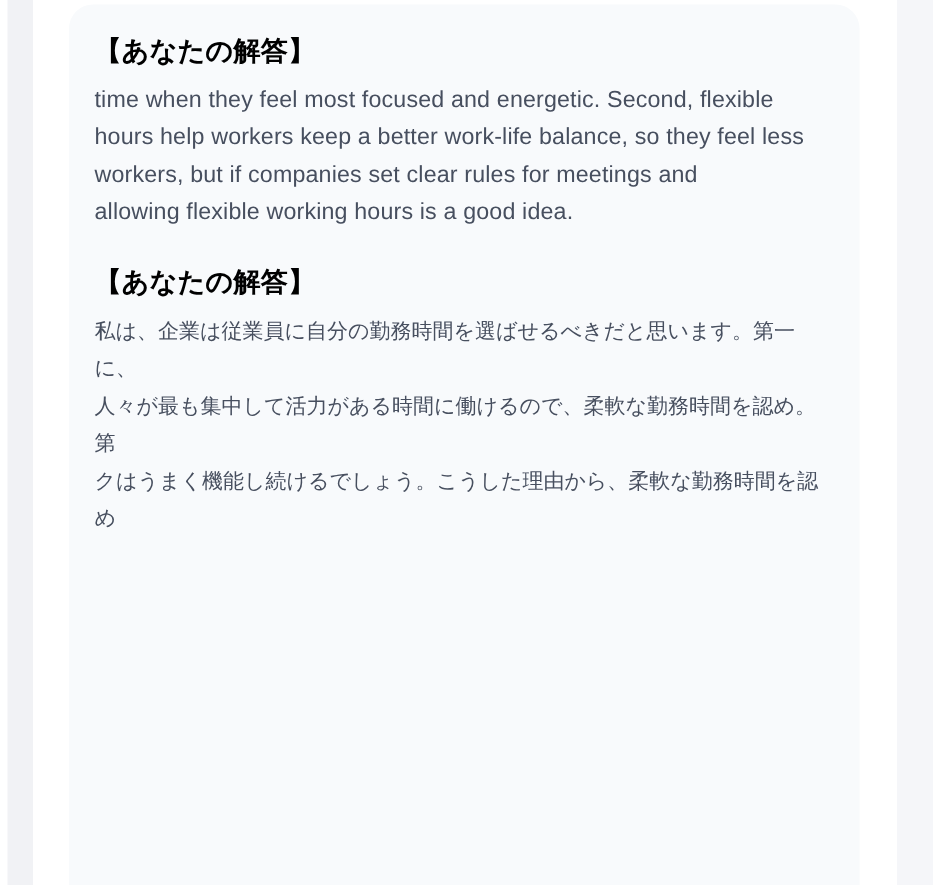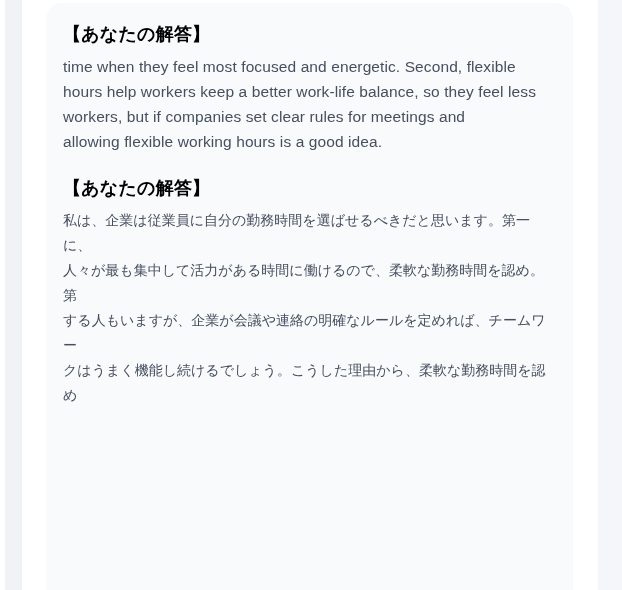--- a/index.html
+++ b/index.html
@@ -89,19 +89,18 @@
           <div class="text-line">workers, but if companies set clear rules for meetings and</div>
           <div class="text-line">allowing flexible working hours is a good idea.</div>
         </div>
     </section>
 
     <section>
       <h2 class="sec-heading h2">【あなたの解答】</h2>
       <div class="para ja">
           <div class="text-line">私は、企業は従業員に自分の勤務時間を選ばせるべきだと思います。第一に、</div>
           <div class="text-line">人々が最も集中して活力がある時間に働けるので、柔軟な勤務時間を認め。第</div>
-          <div class="text-line">する人もいますが、企業が会議や連絡の明確なルールを定めれば、チームワー</div>
           <div class="text-line">クはうまく機能し続けるでしょう。こうした理由から、柔軟な勤務時間を認め</div>
         </div>
     </section>
 
   </main>
 </div>
 
 </body></html>

